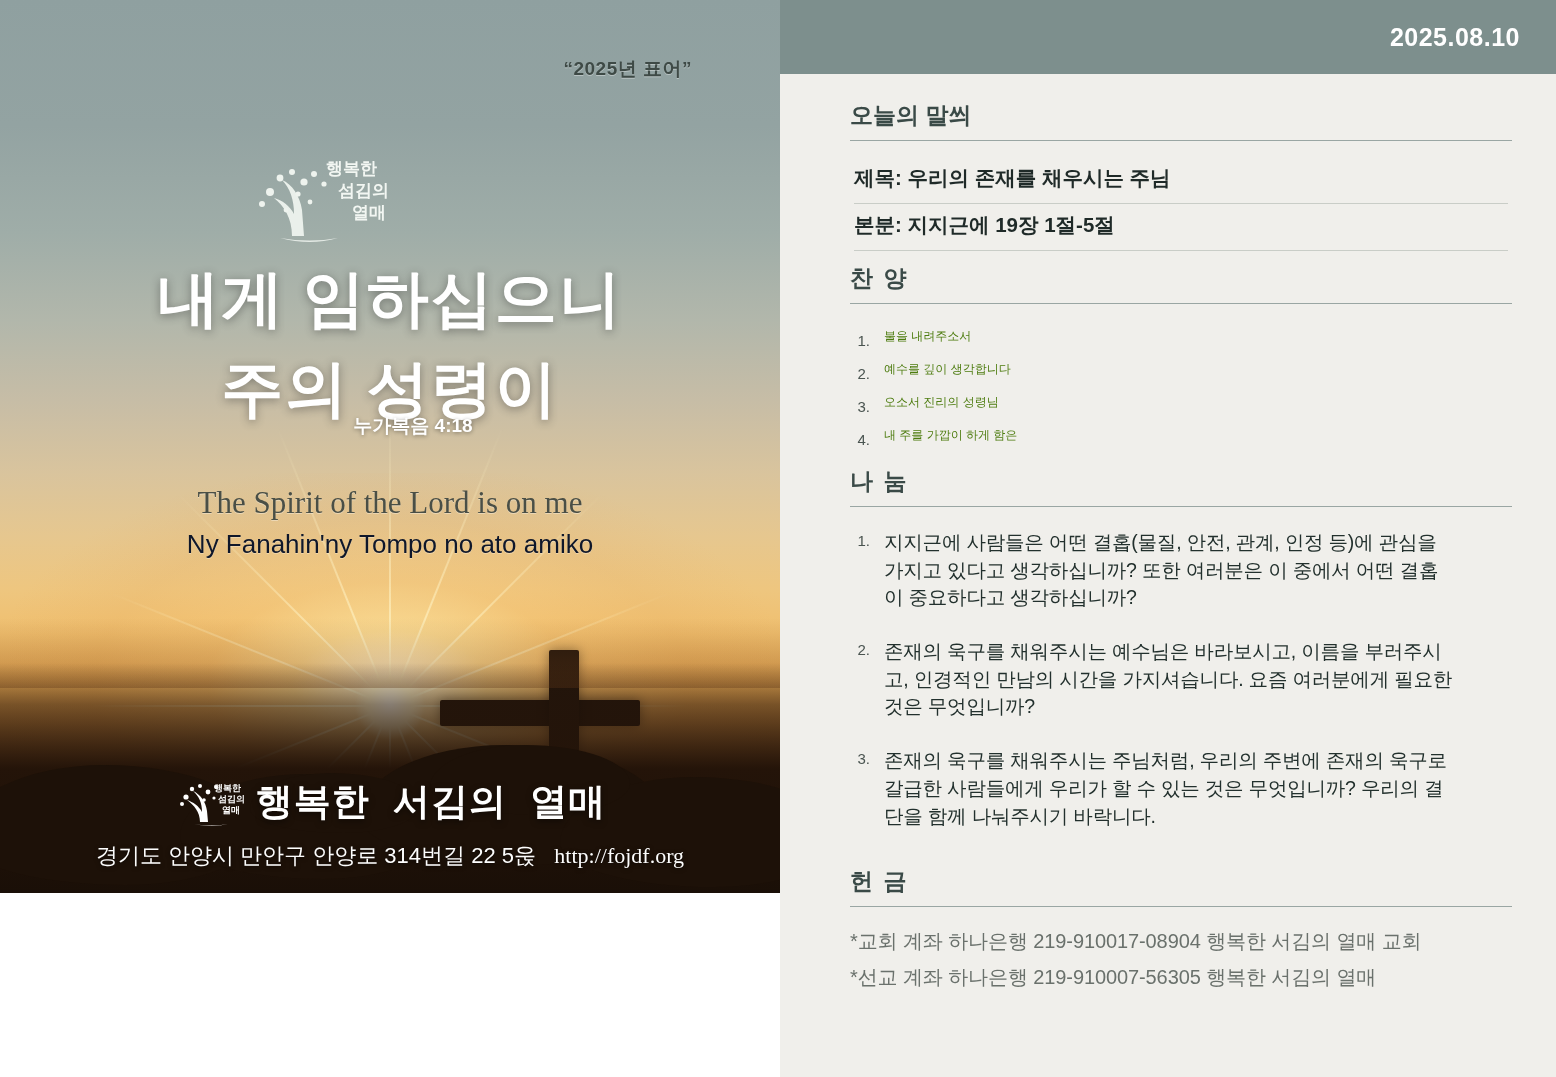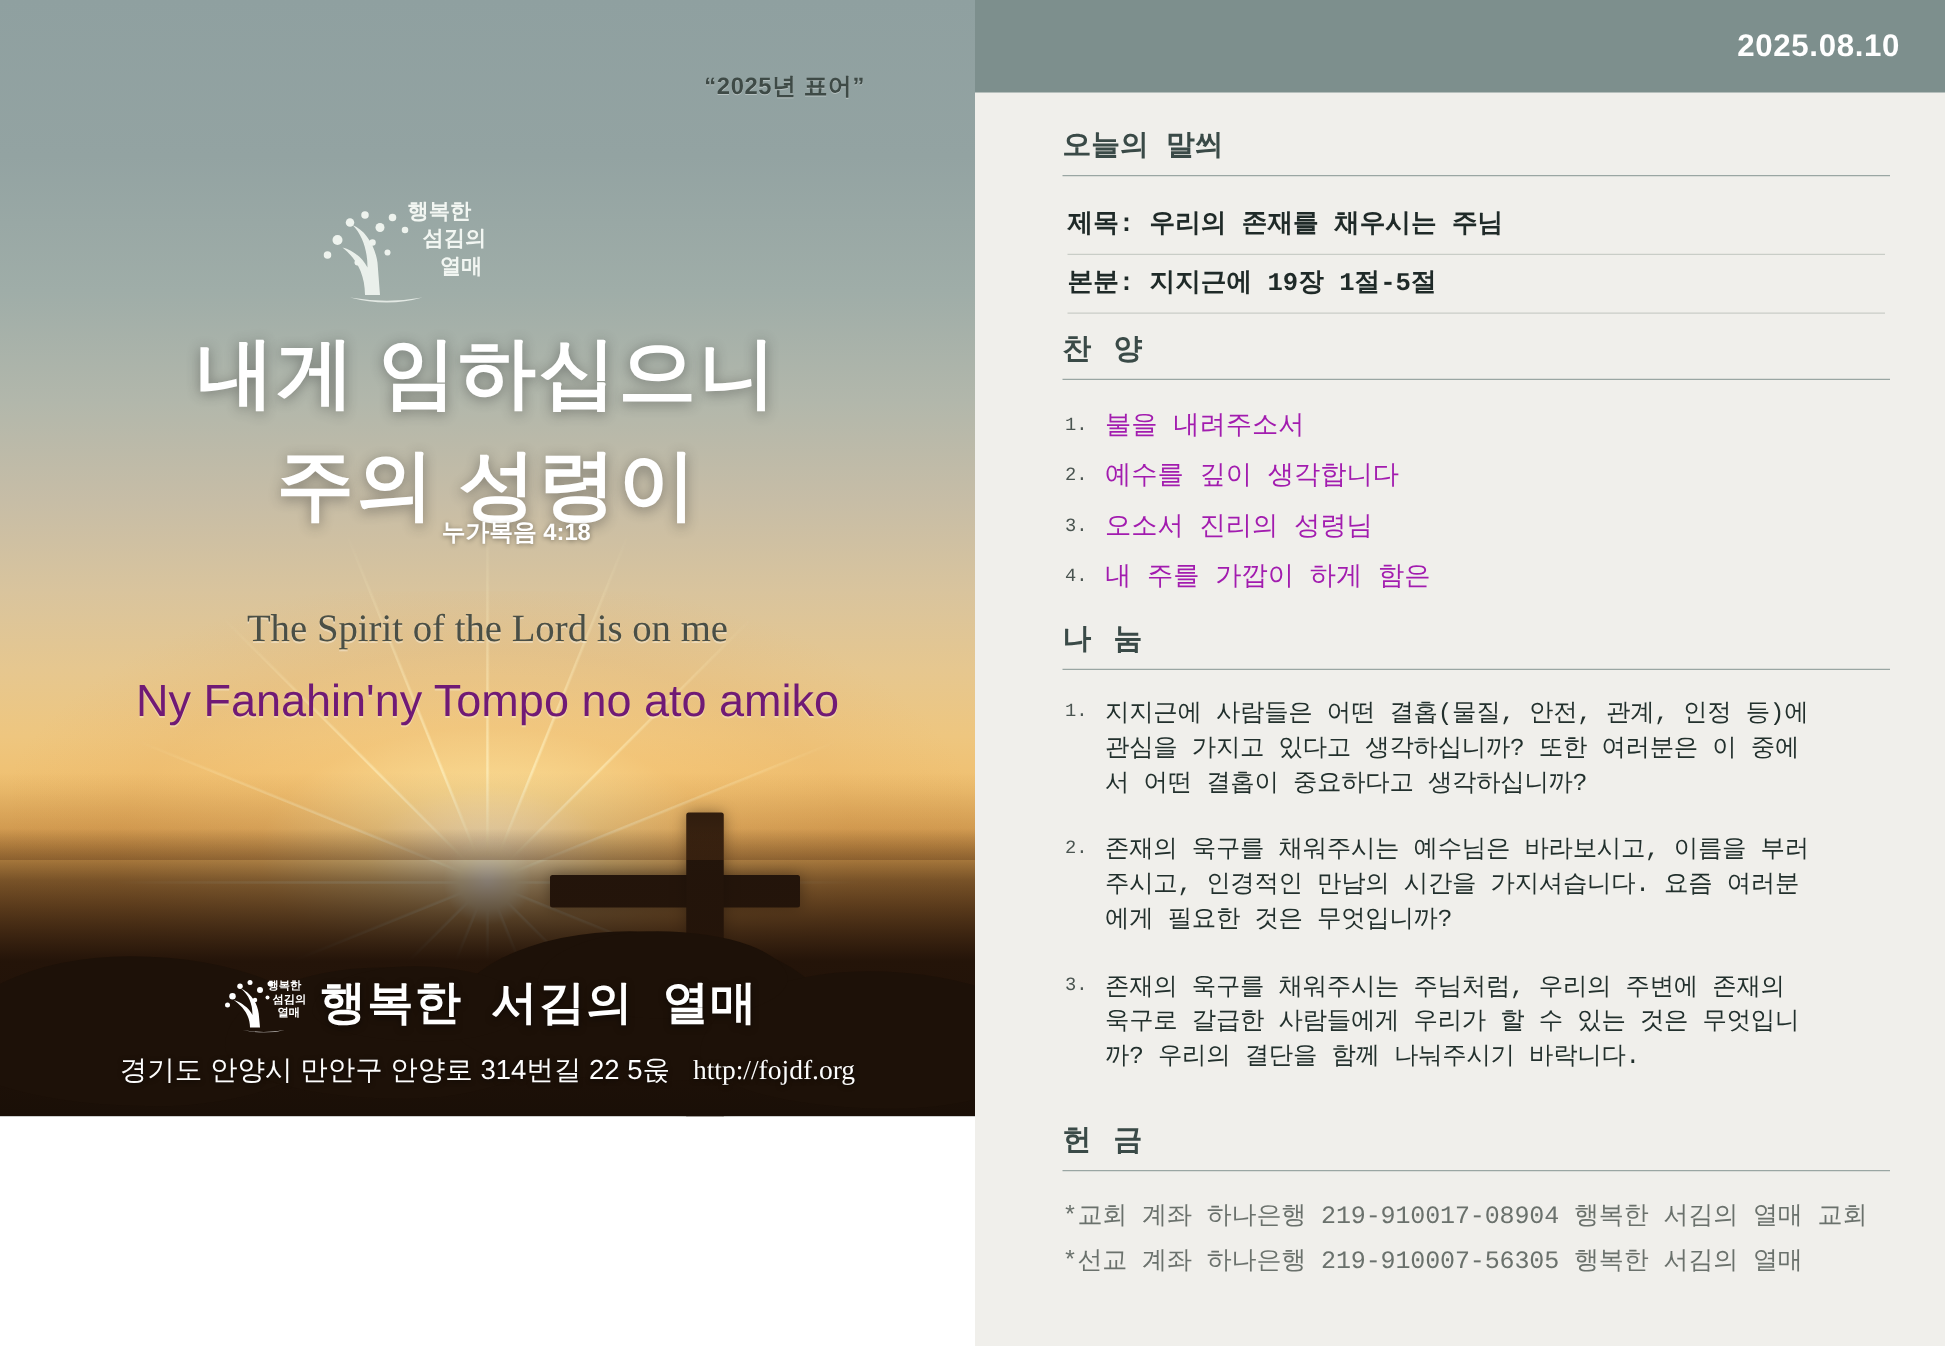--- a/index.html
+++ b/index.html
@@ -146,24 +146,24 @@
     text-shadow:0 1px 4px rgba(0,0,0,0.4);
   }
   .hl-en {
     margin-top:24px;
     font-family:"Liberation Serif", serif;
     font-size:31px;
     color:#4a4f46;
     text-shadow:0 1px 0 rgba(255,255,255,0.35);
   }
   .hl-mg {
-    margin-top:19px;
+    margin-top:8px;
     font-family:"Liberation Sans", sans-serif;
-    font-size:36px;
-    color:#701a75;
+    font-size:26px;
+    color:#0f172a;
     text-shadow:0 1px 0 rgba(255,255,255,0.3);
   }
 
   
   .poster-footer {
     position:absolute; left:0; right:0; bottom:22px;
     text-align:center; color:#fff;
   }
   .brand-row {
     display:flex; align-items:center; justify-content:center; gap:10px;
@@ -192,21 +192,20 @@
     height:74px;
     background:#7d8f8d;
     display:flex; align-items:center; justify-content:flex-end;
     padding-right:36px;
   }
   .datebar .date {
     color:#fff; font-size:25px; font-weight:bold; letter-spacing:0.5px;
   }
   .content {
     padding:26px 44px 0 70px;
-    font-family:Liberation Mono, monospace;
   }
   .sec-head {
     font-size:23px; font-weight:bold; color:#3a4a47;
     padding-bottom:9px;
     border-bottom:1.5px solid #9aa6a3;
     letter-spacing:2px;
   }
   .sec-head.tight { letter-spacing:0; }
 
   .block { margin-bottom:6px; }
@@ -222,21 +221,21 @@
   .list { padding:18px 0 6px 0; }
   .list-item {
     display:flex; gap:14px; align-items:flex-start;
     padding:6px 0;
   }
   .li-num {
     width:20px; text-align:right;
     font-size:15px; color:#4a5450; flex:none;
     padding-top:4px;
   }
-  .li-text { font-size:21px; color:#a21caf; line-height:1.35; }
+  .li-text { font-size:12px; color:#4d7c0f; line-height:1.35; }
 
   .share { padding:22px 0 4px 0; }
   .share-item {
     display:flex; gap:14px; align-items:flex-start;
     margin-bottom:26px;
   }
   .share .li-num { padding-top:3px; }
   .share-text {
     font-size:19.5px; color:#22302d; line-height:1.42;
     max-width:570px;

